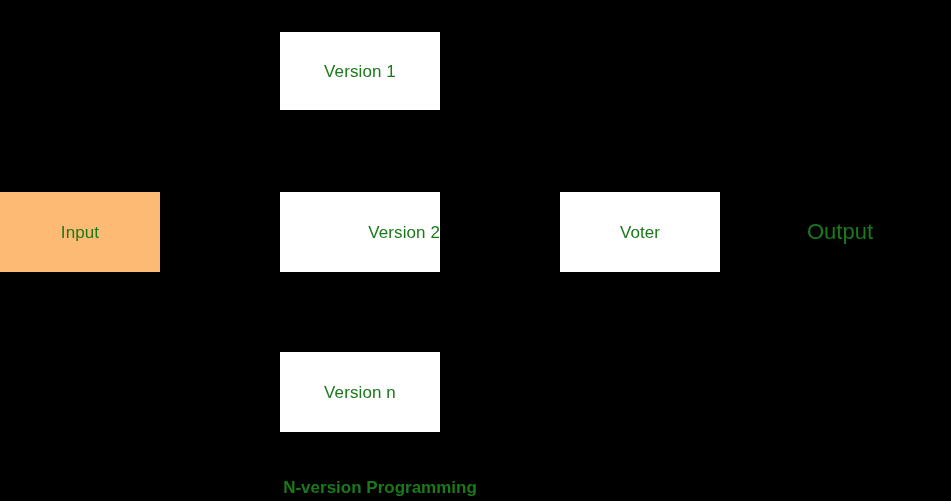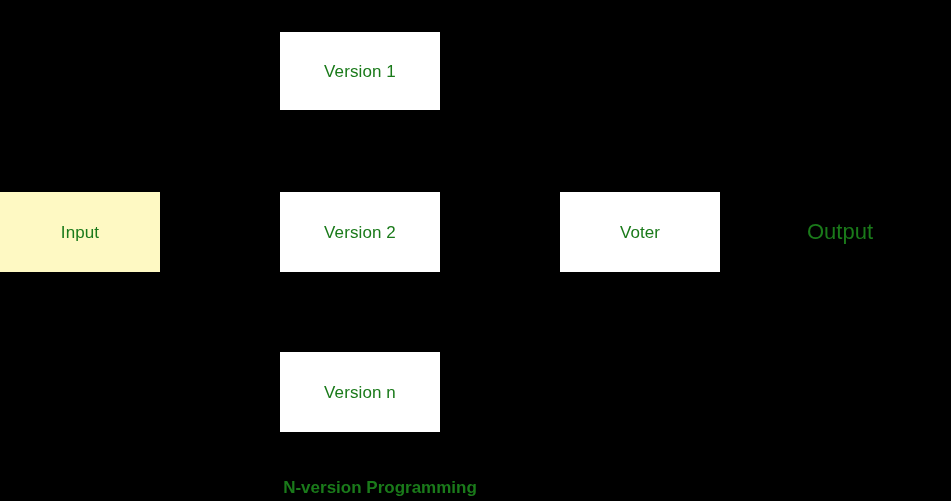--- a/index.html
+++ b/index.html
@@ -60,25 +60,25 @@
 </style>
 </head>
 <body>
 
 <div id="canvas" style="background: rgb(0, 0, 0);">
 
   <div class="node" id="node-version-1" style="left: 280px; top: 0px; width: 160px; height: 78px; background: rgb(255, 255, 255);">
     <span class="node-label" style="color: rgb(26, 122, 26);">Version 1</span>
   </div>
 
-  <div class="node" id="node-input" style="left: 0px; top: 160px; width: 160px; height: 80px; background: #fef9c3;">
+  <div class="node" id="node-input" style="left: 0px; top: 160px; width: 160px; height: 80px; background: #fdba74;">
     <span class="node-label" style="color: rgb(26, 122, 26);">Input</span>
   </div>
 
-  <div class="node" id="node-version-2" style="left: 280px; top: 160px; width: 160px; height: 80px; background: rgb(255, 255, 255);">
+  <div class="node" id="node-version-2" style="left: 280px; top: 160px; width: 160px; height: 80px; background: rgb(255, 255, 255); justify-content: flex-end;">
     <span class="node-label" style="color: rgb(26, 122, 26);">Version 2</span>
   </div>
 
   <div class="node" id="node-version-n" style="left: 280px; top: 320px; width: 160px; height: 80px; background: rgb(255, 255, 255);">
     <span class="node-label" style="color: rgb(26, 122, 26);">Version n</span>
   </div>
 
   <div class="node" id="node-voter" style="left: 560px; top: 160px; width: 160px; height: 80px; background: rgb(255, 255, 255);">
     <span class="node-label" style="color: rgb(26, 122, 26);">Voter</span>
   </div>

